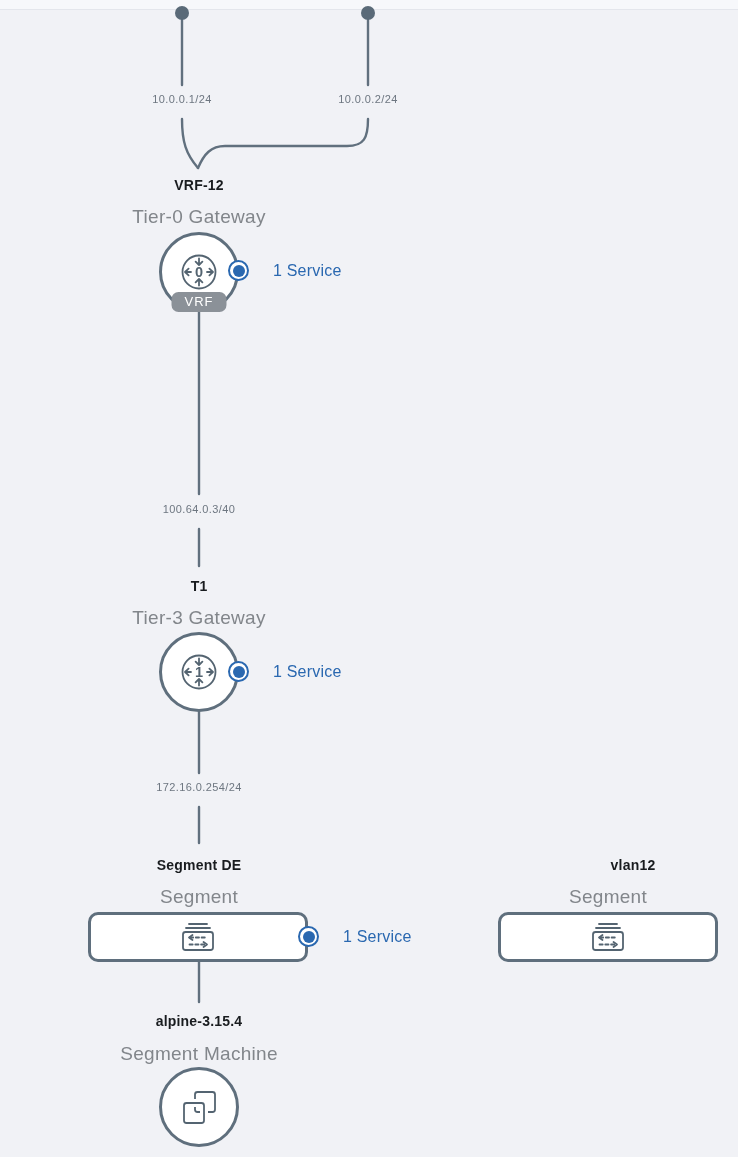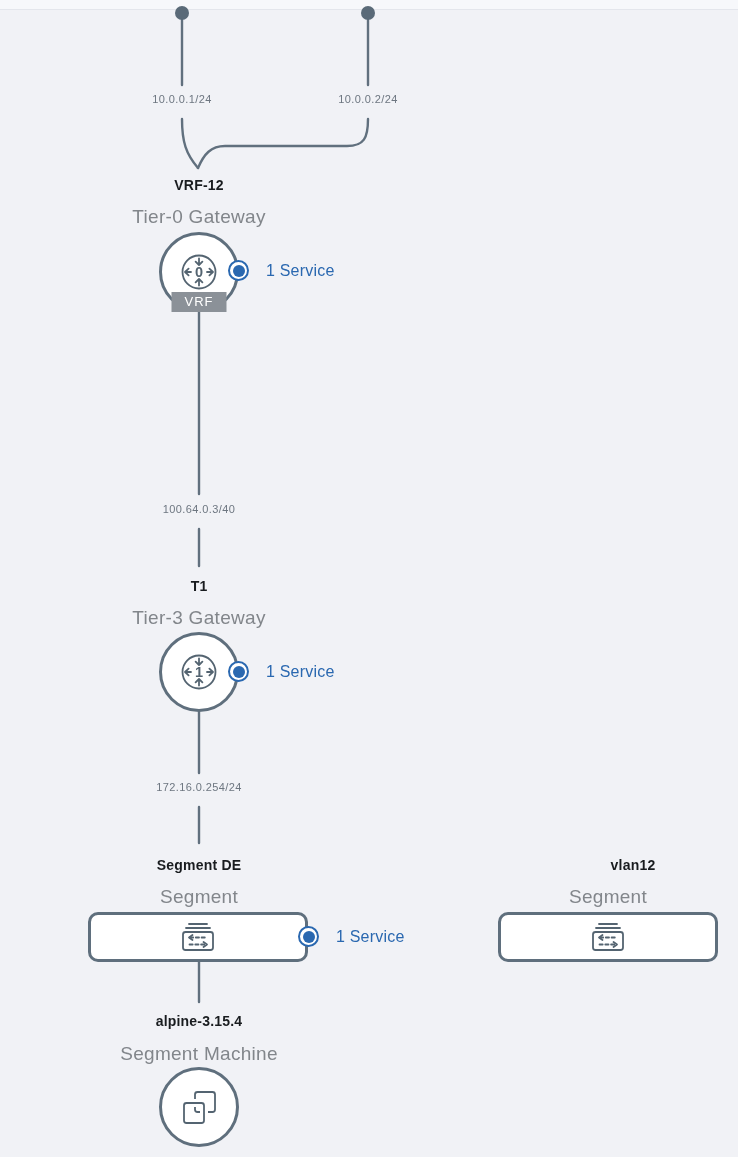--- a/index.html
+++ b/index.html
@@ -31,24 +31,24 @@
     display:flex;align-items:center;justify-content:center;cursor:pointer;
   }
   .seg-box{
     position:absolute;width:220px;height:50px;border-radius:10px;
     background:#fff;border:3px solid #5f6f7d;box-sizing:border-box;
     display:flex;align-items:center;justify-content:center;cursor:pointer;
   }
   .vrf-badge{
     position:absolute;transform:translateX(-50%);
     background:#8b9198;color:#fff;font-size:13px;letter-spacing:1px;
-    border-radius:0;height:20px;line-height:20px;padding:0 13px;white-space:nowrap;
+    border-radius:7px;height:20px;line-height:20px;padding:0 13px;white-space:nowrap;
   }
   .svc{
-    position:absolute;display:flex;align-items:center;gap:17px;cursor:pointer;
+    position:absolute;display:flex;align-items:center;gap:24px;cursor:pointer;
   }
   .svc-ring{
     width:21px;height:21px;border-radius:50%;
     border:2.5px solid #2a68b0;background:#fff;box-sizing:border-box;
     display:flex;align-items:center;justify-content:center;flex:none;
   }
   .svc-dot{width:12px;height:12px;border-radius:50%;background:#2a68b0;}
   .svc-label{font-size:16px;color:#2a68b0;letter-spacing:.2px;white-space:nowrap;}
   .icon-stroke{stroke:#546471;fill:none;stroke-width:1.8;stroke-linecap:round;stroke-linejoin:round;}
   .gw-icon text{font-family:"Liberation Sans","DejaVu Sans",sans-serif;font-size:14.5px;font-weight:600;fill:#546471;}

